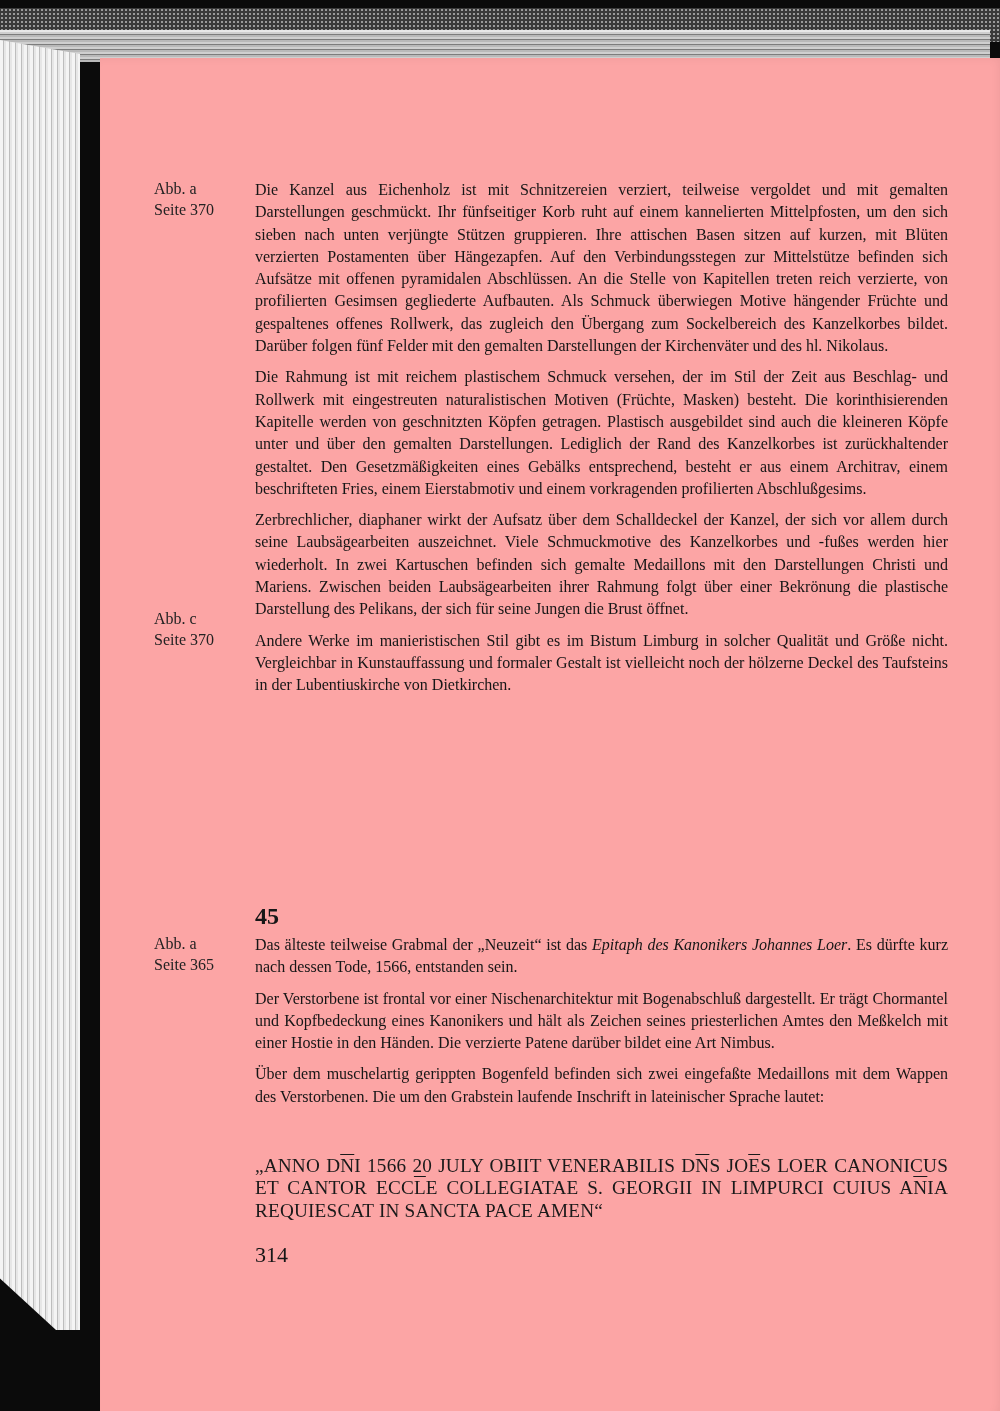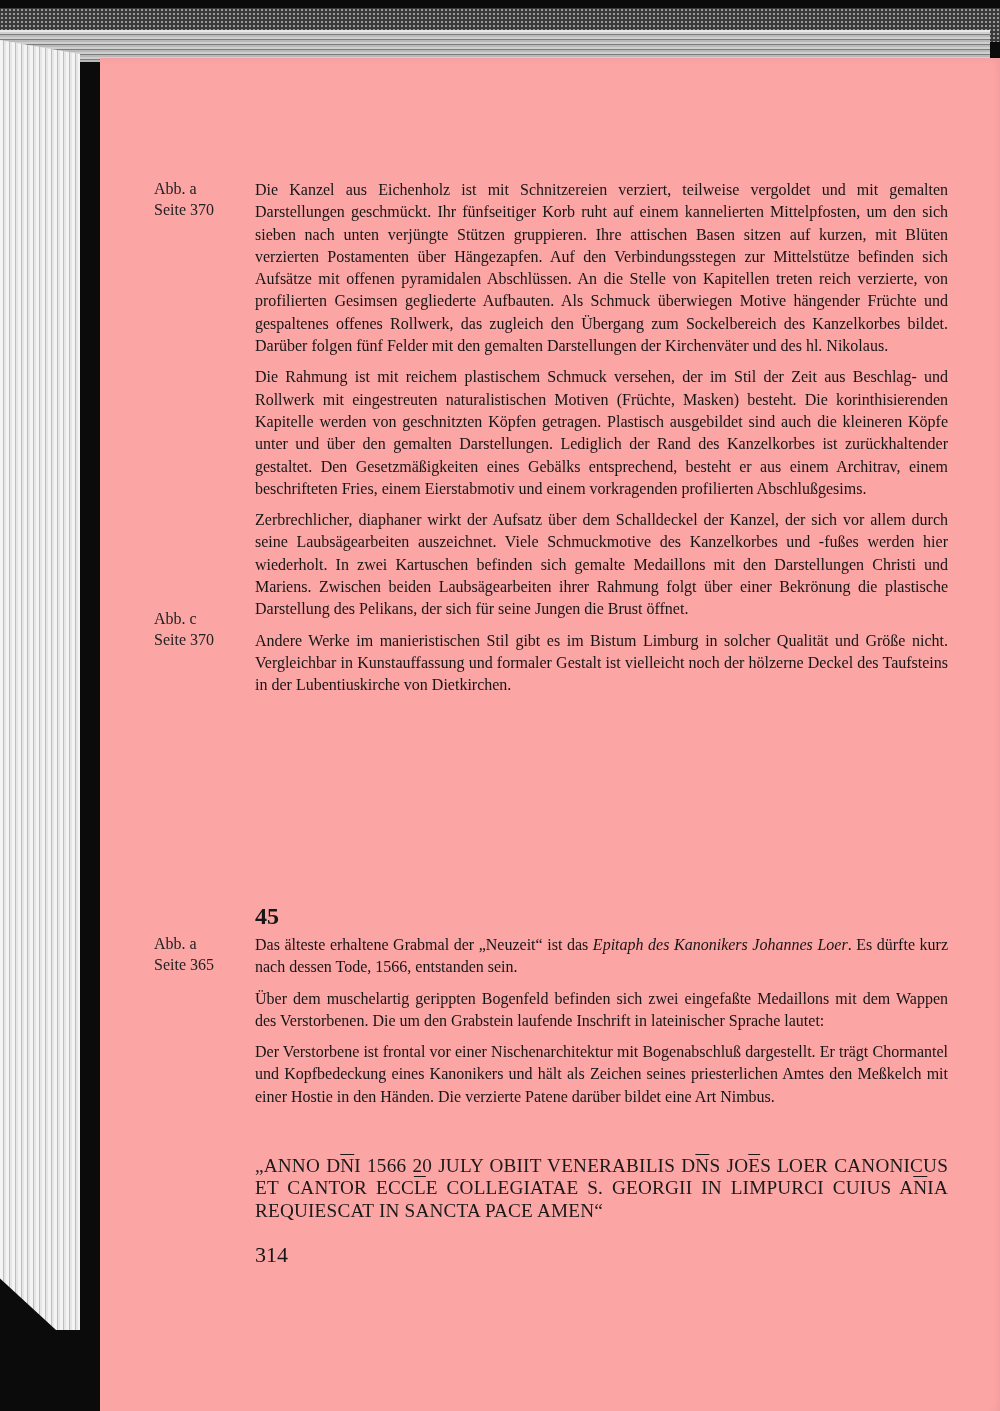--- a/index.html
+++ b/index.html
@@ -91,21 +91,21 @@
   <div class="body-text" style="top:121px">
     <p>Die Kanzel aus Eichenholz ist mit Schnitzereien verziert, teilweise vergoldet und mit gemalten Darstellungen geschmückt. Ihr fünfseitiger Korb ruht auf einem kannelierten Mittelpfosten, um den sich sieben nach unten verjüngte Stützen gruppieren. Ihre atti­schen Basen sitzen auf kurzen, mit Blüten verzierten Postamenten über Hängezapfen. Auf den Verbindungsstegen zur Mittelstütze befinden sich Aufsätze mit offenen pyra­midalen Abschlüssen. An die Stelle von Kapitellen treten reich verzierte, von profilier­ten Gesimsen gegliederte Aufbauten. Als Schmuck überwiegen Motive hängender Früchte und gespaltenes offenes Rollwerk, das zugleich den Übergang zum Sockelbe­reich des Kanzelkorbes bildet. Darüber folgen fünf Felder mit den gemalten Darstel­lungen der Kirchenväter und des hl. Nikolaus.</p>
     <p>Die Rahmung ist mit reichem plastischem Schmuck versehen, der im Stil der Zeit aus Beschlag- und Rollwerk mit eingestreuten naturalistischen Motiven (Früchte, Masken) besteht. Die korinthisierenden Kapitelle werden von geschnitzten Köpfen getragen. Plastisch ausgebildet sind auch die kleineren Köpfe unter und über den gemalten Dar­stellungen. Lediglich der Rand des Kanzelkorbes ist zurückhaltender gestaltet. Den Gesetzmäßigkeiten eines Gebälks entsprechend, besteht er aus einem Architrav, einem beschrifteten Fries, einem Eierstabmotiv und einem vorkragenden profilierten Ab­schlußgesims.</p>
     <p>Zerbrechlicher, diaphaner wirkt der Aufsatz über dem Schalldeckel der Kanzel, der sich vor allem durch seine Laubsägearbeiten auszeichnet. Viele Schmuckmotive des Kanzelkorbes und -fußes werden hier wiederholt. In zwei Kartuschen befinden sich gemalte Medaillons mit den Darstellungen Christi und Mariens. Zwischen beiden Laubsägearbeiten ihrer Rahmung folgt über einer Bekrönung die plastische Darstel­lung des Pelikans, der sich für seine Jungen die Brust öffnet.</p>
     <p>Andere Werke im manieristischen Stil gibt es im Bistum Limburg in solcher Qualität und Größe nicht. Vergleichbar in Kunstauffassung und formaler Gestalt ist vielleicht noch der hölzerne Deckel des Taufsteins in der Lubentiuskirche von Dietkirchen.</p>
   </div>
 
   <div class="heading-num">45</div>
 
   <div class="body-text" style="top:876px">
-    <p><span>Das älteste erhaltene Grabmal der „Neuzeit“ ist das </span><i>Epitaph des Kanonikers Johannes Loer</i><span>. Es dürfte kurz nach dessen Tode, 1566, entstanden sein.</span></p>
+    <p><span>Das älteste teilweise Grabmal der „Neuzeit“ ist das </span><i>Epitaph des Kanonikers Johannes Loer</i><span>. Es dürfte kurz nach dessen Tode, 1566, entstanden sein.</span></p>
+    <p>Der Verstorbene ist frontal vor einer Nischenarchitektur mit Bogenabschluß darge­stellt. Er trägt Chormantel und Kopfbedeckung eines Kanonikers und hält als Zeichen seines priesterlichen Amtes den Meßkelch mit einer Hostie in den Händen. Die ver­zierte Patene darüber bildet eine Art Nimbus.</p>
     <p>Über dem muschelartig gerippten Bogenfeld befinden sich zwei eingefaßte Medaillons mit dem Wappen des Verstorbenen. Die um den Grabstein laufende Inschrift in latei­nischer Sprache lautet:</p>
-    <p>Der Verstorbene ist frontal vor einer Nischenarchitektur mit Bogenabschluß darge­stellt. Er trägt Chormantel und Kopfbedeckung eines Kanonikers und hält als Zeichen seines priesterlichen Amtes den Meßkelch mit einer Hostie in den Händen. Die ver­zierte Patene darüber bildet eine Art Nimbus.</p>
   </div>
 
   <div class="inscription"><span>„ANNO D</span><span class="overline">N</span><span>I 1566 20 JULY OBIIT VENERABILIS D</span><span class="overline">N</span><span>S JO</span><span class="overline">E</span><span>S LOER CANONICUS ET CANTOR ECC</span><span class="overline">L</span><span>E COLLEGIATAE S. GEORGII IN LIMPURCI CUIUS A</span><span class="overline">N</span><span>IA REQUIESCAT IN SANCTA PACE AMEN“</span></div>
 
   <div class="page-number">314</div>
 </div>
 
 </body></html>

